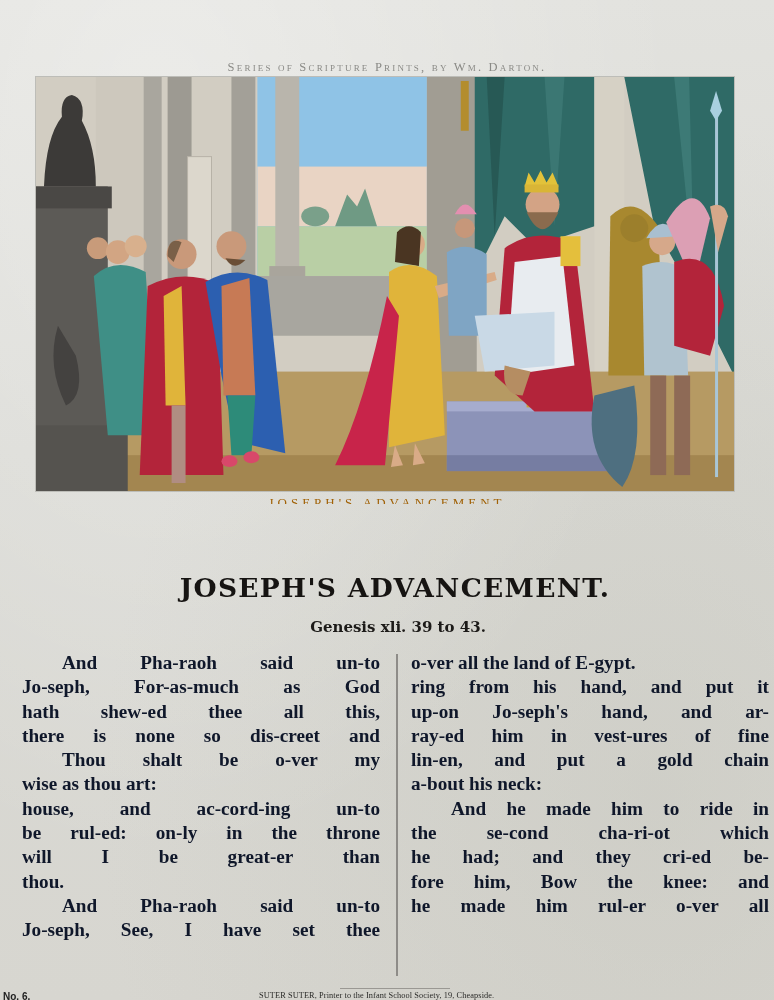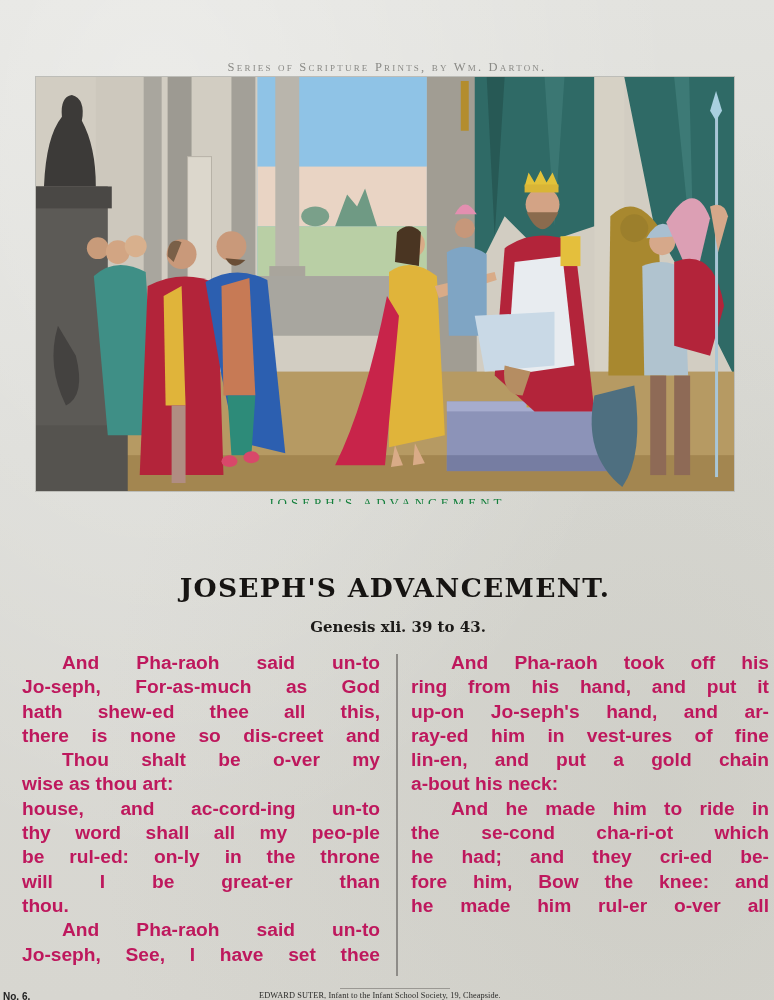--- a/index.html
+++ b/index.html
@@ -20,35 +20,35 @@
   }
   .plate {
     position: absolute; left: 35px; top: 76px; width: 700px; height: 416px;
     border: 1px solid #bdbdb8; box-sizing: border-box; overflow: hidden;
     background: #cfcac0;
   }
   .plate svg { display: block; width: 100%; height: 100%; }
   .plate-caption {
     position: absolute; left: 0; width: 774px; top: 492px; height: 12px; overflow: hidden;
     text-align: center; font-family: "Liberation Serif", serif; font-size: 13px;
-    letter-spacing: 4px; color: #15803d; line-height: 22px;
+    letter-spacing: 4px; color: #a16207; line-height: 22px;
   }
   .title {
     position: absolute; left: 0; width: 790px; top: 572px; text-align: center;
     font-family: "DejaVu Serif", serif; font-weight: bold; font-size: 26.5px;
     letter-spacing: 1.3px; color: #161412;
   }
   .ref {
     position: absolute; left: 0; width: 796px; top: 618px; text-align: center;
     font-family: "DejaVu Serif", serif; font-weight: bold; font-size: 15px; color: #1c1a18;
   }
   .col {
     position: absolute; top: 651px; width: 360px;
-    font-family: Liberation Sans, sans-serif; font-weight: bold; font-size: 19.2px;
-    line-height: 24.3px; color: #be185d;
+    font-family: Liberation Serif, serif; font-weight: bold; font-size: 19.2px;
+    line-height: 24.3px; color: #0f172a;
   }
   .col.left { left: 22px; width: 358px; }
   .col.right { left: 411px; width: 358px; }
   .line { display: block; white-space: nowrap; text-align: justify; text-align-last: justify; height: 24.3px; }
   .line.indent { padding-left: 40px; }
   .line.last { text-align-last: left; }
   .divider {
     position: absolute; left: 396px; top: 654px; width: 2px; height: 322px;
     background: #8e8c88;
   }
@@ -184,39 +184,38 @@
 <div class="ref">Genesis  xli. 39 to 43.</div>
 
 <div class="col left">
   <span class="line indent">And Pha-raoh said un-to</span>
   <span class="line">Jo-seph, For-as-much as God</span>
   <span class="line">hath shew-ed thee all this,</span>
   <span class="line">there is none so dis-creet and</span>
   <span class="line indent">Thou shalt be o-ver my</span>
   <span class="line last">wise as thou art:</span>
   <span class="line">house, and ac-cord-ing un-to</span>
-  <span class="line">thy word shall all my peo-ple</span>
   <span class="line">be rul-ed: on-ly in the throne</span>
   <span class="line">will I be great-er than</span>
   <span class="line last">thou.</span>
   <span class="line indent">And Pha-raoh said un-to</span>
   <span class="line">Jo-seph, See, I have set thee</span>
 </div>
 
 <div class="divider"></div>
 
 <div class="col right">
-  <span class="line indent">And Pha-raoh took off his</span>
+  <span class="line last">o-ver all the land of E-gypt.</span>
   <span class="line">ring from his hand, and put it</span>
   <span class="line">up-on Jo-seph's hand, and ar-</span>
   <span class="line">ray-ed him in vest-ures of fine</span>
   <span class="line">lin-en, and put a gold chain</span>
   <span class="line last">a-bout his neck:</span>
   <span class="line indent">And he made him to ride in</span>
   <span class="line">the se-cond cha-ri-ot which</span>
   <span class="line">he had; and they cri-ed be-</span>
   <span class="line">fore him, Bow the knee: and</span>
   <span class="line">he made him rul-er o-ver all</span>
 </div>
 
 <div class="footer-rule"></div>
 <div class="footer-no">No. 6.</div>
-<div class="footer-printer">EDWARD SUTER, Infant to the Infant School Society, 19, Cheapside.</div>
+<div class="footer-printer">SUTER SUTER, Printer to the Infant School Society, 19, Cheapside.</div>
 
 </body></html>

